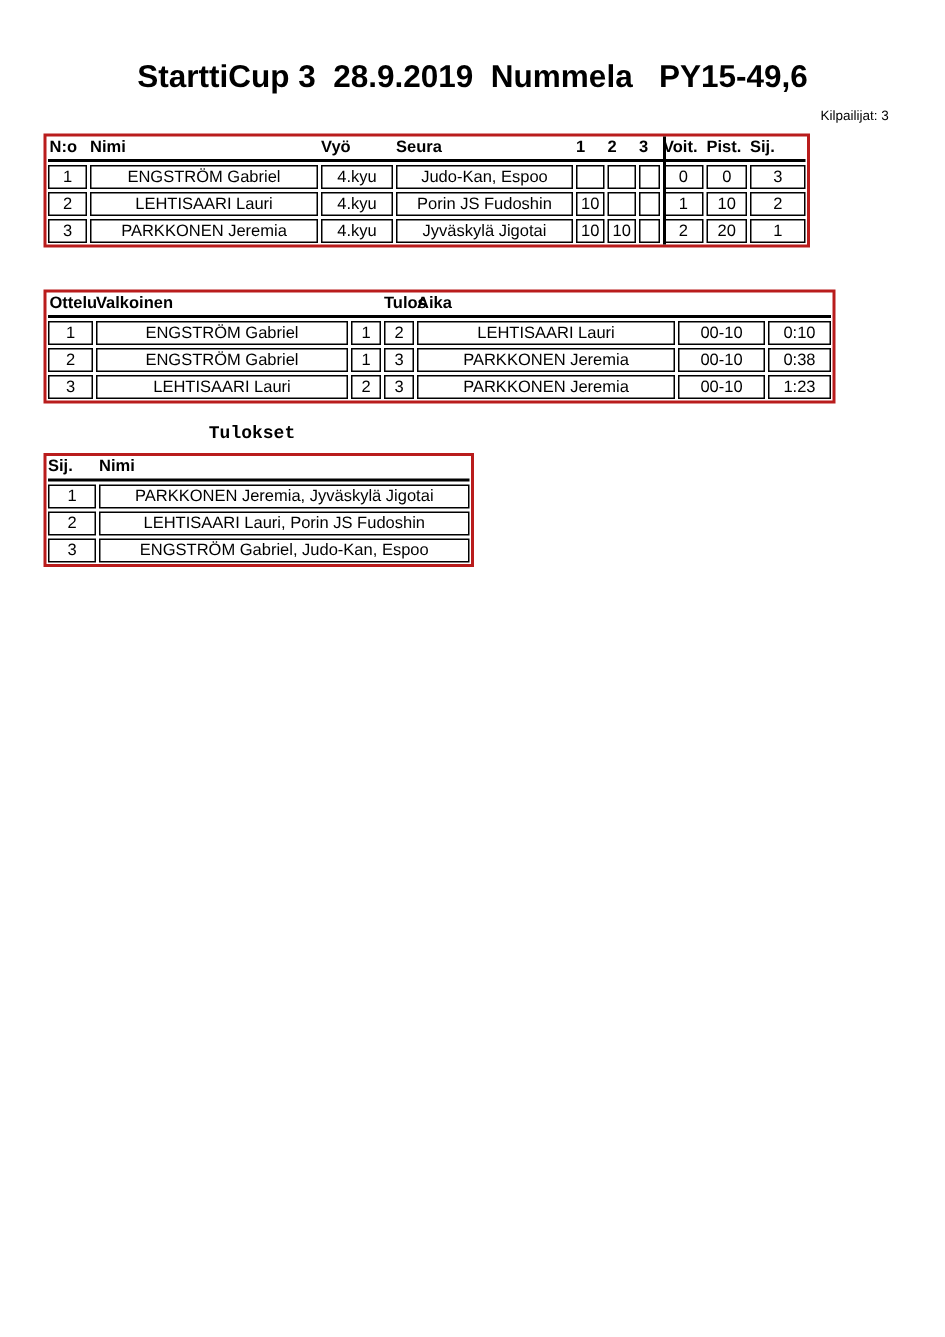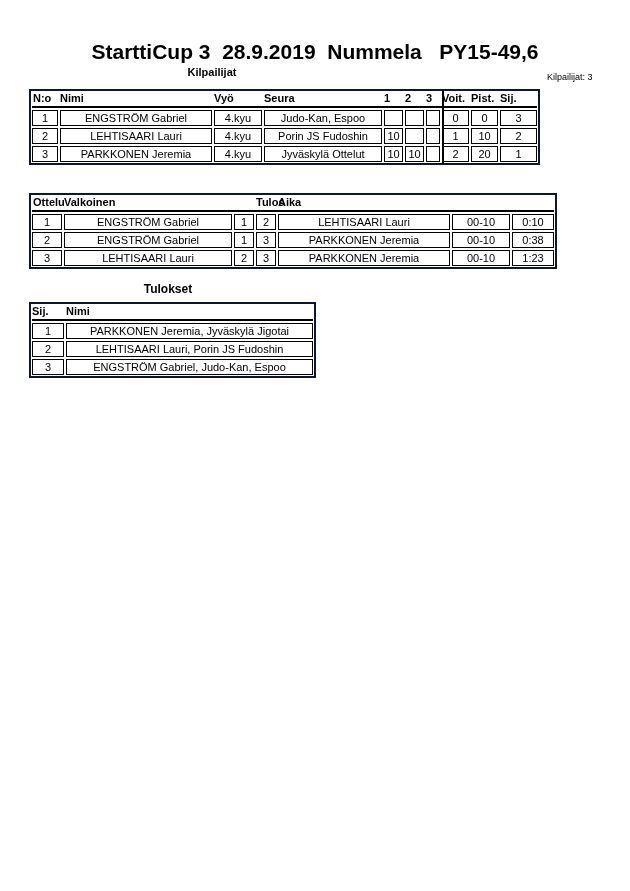--- a/index.html
+++ b/index.html
@@ -17,29 +17,29 @@
     position: absolute; top: 40px; left: 0; width: 630px;
     text-align: center; font-weight: bold; font-size: 21px;
     white-space: pre; letter-spacing: 0px;
   }
   .section-label {
     position: absolute; font-weight: bold; font-size: 11px;
     text-align: center; white-space: nowrap;
   }
   .lbl-kilpailijat { top: 66px; left: 92px; width: 240px; }
   .lbl-ottelut     { top: 174px; left: 172px; width: 240px; }
-  .lbl-tulokset    { top: 282px; left: 48px;  width: 240px; font-size: 12px; }
+  .lbl-tulokset    { top: 282px; left: 48px;  width: 240px; font-size: 12px; font-family: Liberation Mono, monospace; }
   .count-note {
     position: absolute; top: 72px; left: 547px;
     font-size: 9px; white-space: nowrap;
   }
 
   .tbl {
     position: absolute; background: #fff;
-    border: 2px solid #0f172a; padding: 1px;
+    border: 2px solid #b91c1c; padding: 1px;
   }
   .tbl-kilpailijat { left: 29px; top: 89px;  width: 511px; }
   .tbl-ottelut     { left: 29px; top: 193px; width: 528px; }
   .tbl-tulokset    { left: 29px; top: 302px; width: 287px; }
 
   .thead {
     display: grid; gap: 2px;
     border-bottom: 2px solid #000; padding-bottom: 1px;
     align-items: center;
   }
@@ -69,21 +69,20 @@
     width: 2px; background: #000;
   }
 </style>
 </head>
 <body>
 
 <div class="page">
 
   <div class="doc-title">StarttiCup 3  28.9.2019  Nummela   PY15-49,6</div>
 
-  <div class="section-label lbl-kilpailijat">Kilpailijat</div>
   <div class="count-note">Kilpailijat: 3</div>
 
   <div class="tbl tbl-kilpailijat">
     <div class="vdiv"></div>
     <div class="thead g-kilpailijat">
       <div class="hcell hl">N:o</div>
       <div class="hcell">Nimi</div>
       <div class="hcell">Vyö</div>
       <div class="hcell">Seura</div>
       <div class="hcell">1</div>
@@ -113,21 +112,21 @@
       <div class="cell c">10</div>
       <div class="cell c"></div>
       <div class="cell c"></div>
       <div class="cell c">1</div>
       <div class="cell c">10</div>
       <div class="cell c">2</div>
 
       <div class="cell c">3</div>
       <div class="cell l">PARKKONEN Jeremia</div>
       <div class="cell c">4.kyu</div>
-      <div class="cell l">Jyväskylä Ottelut</div>
+      <div class="cell l">Jyväskylä Jigotai</div>
       <div class="cell c">10</div>
       <div class="cell c">10</div>
       <div class="cell c"></div>
       <div class="cell c">2</div>
       <div class="cell c">20</div>
       <div class="cell c">1</div>
     </div>
   </div>
 
 

